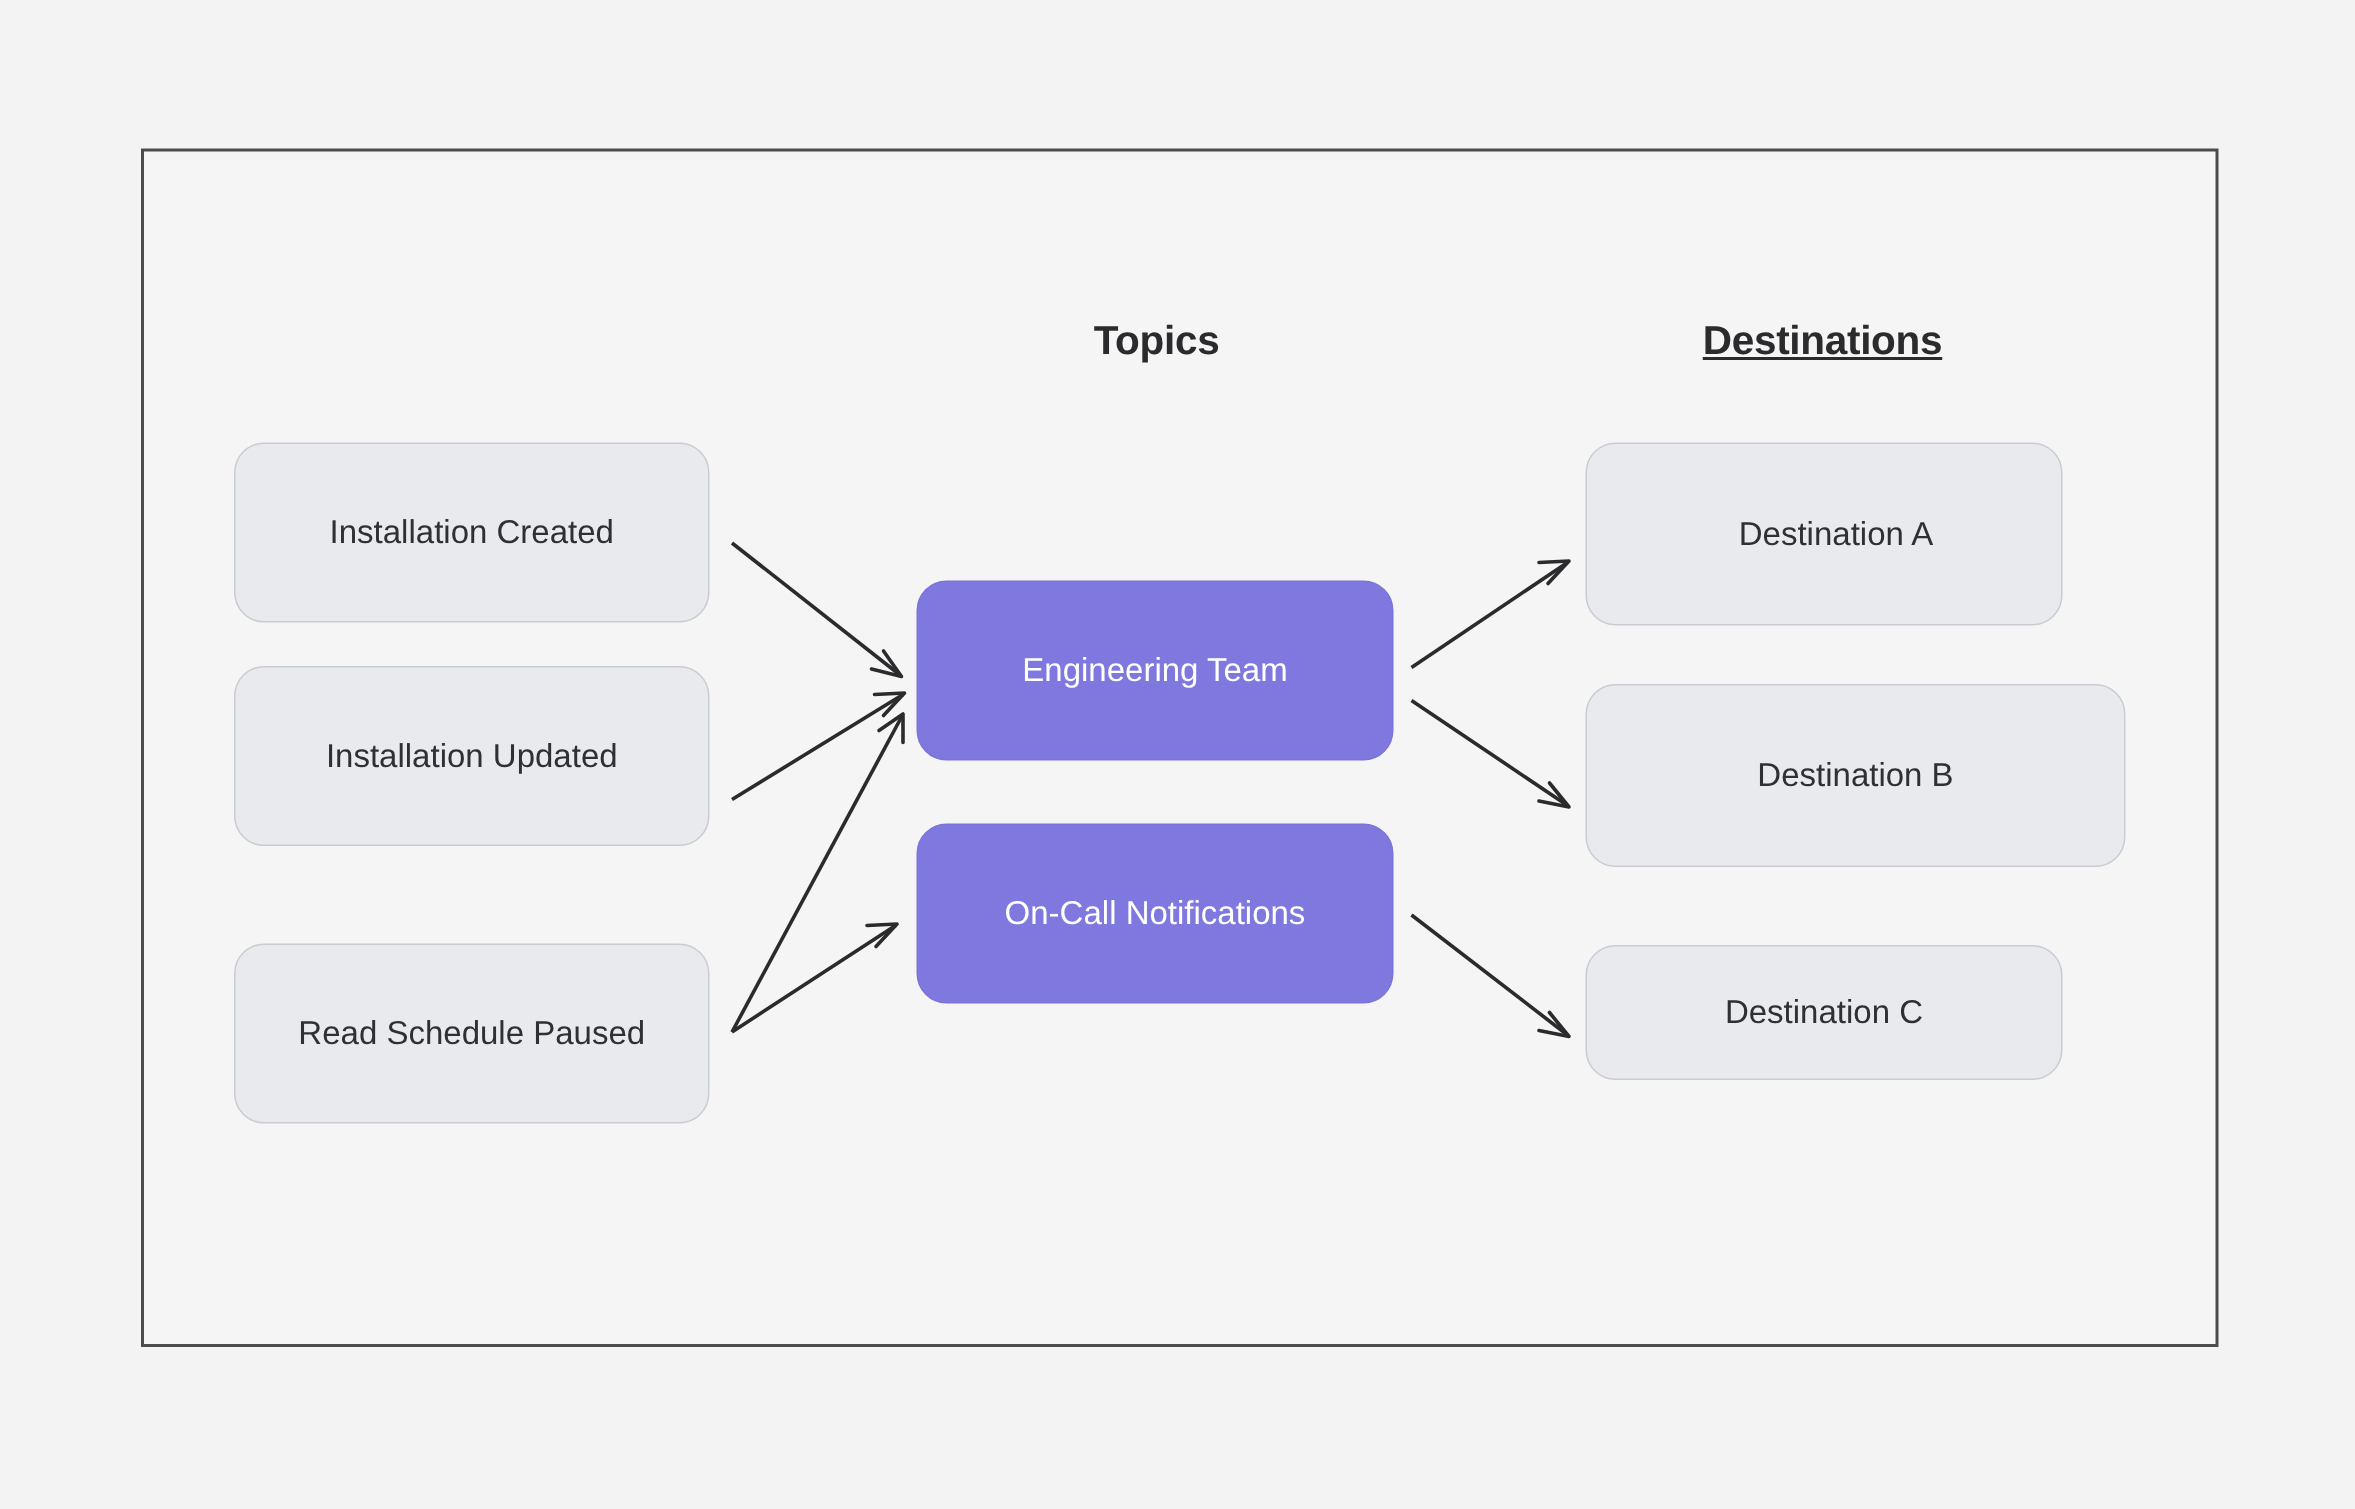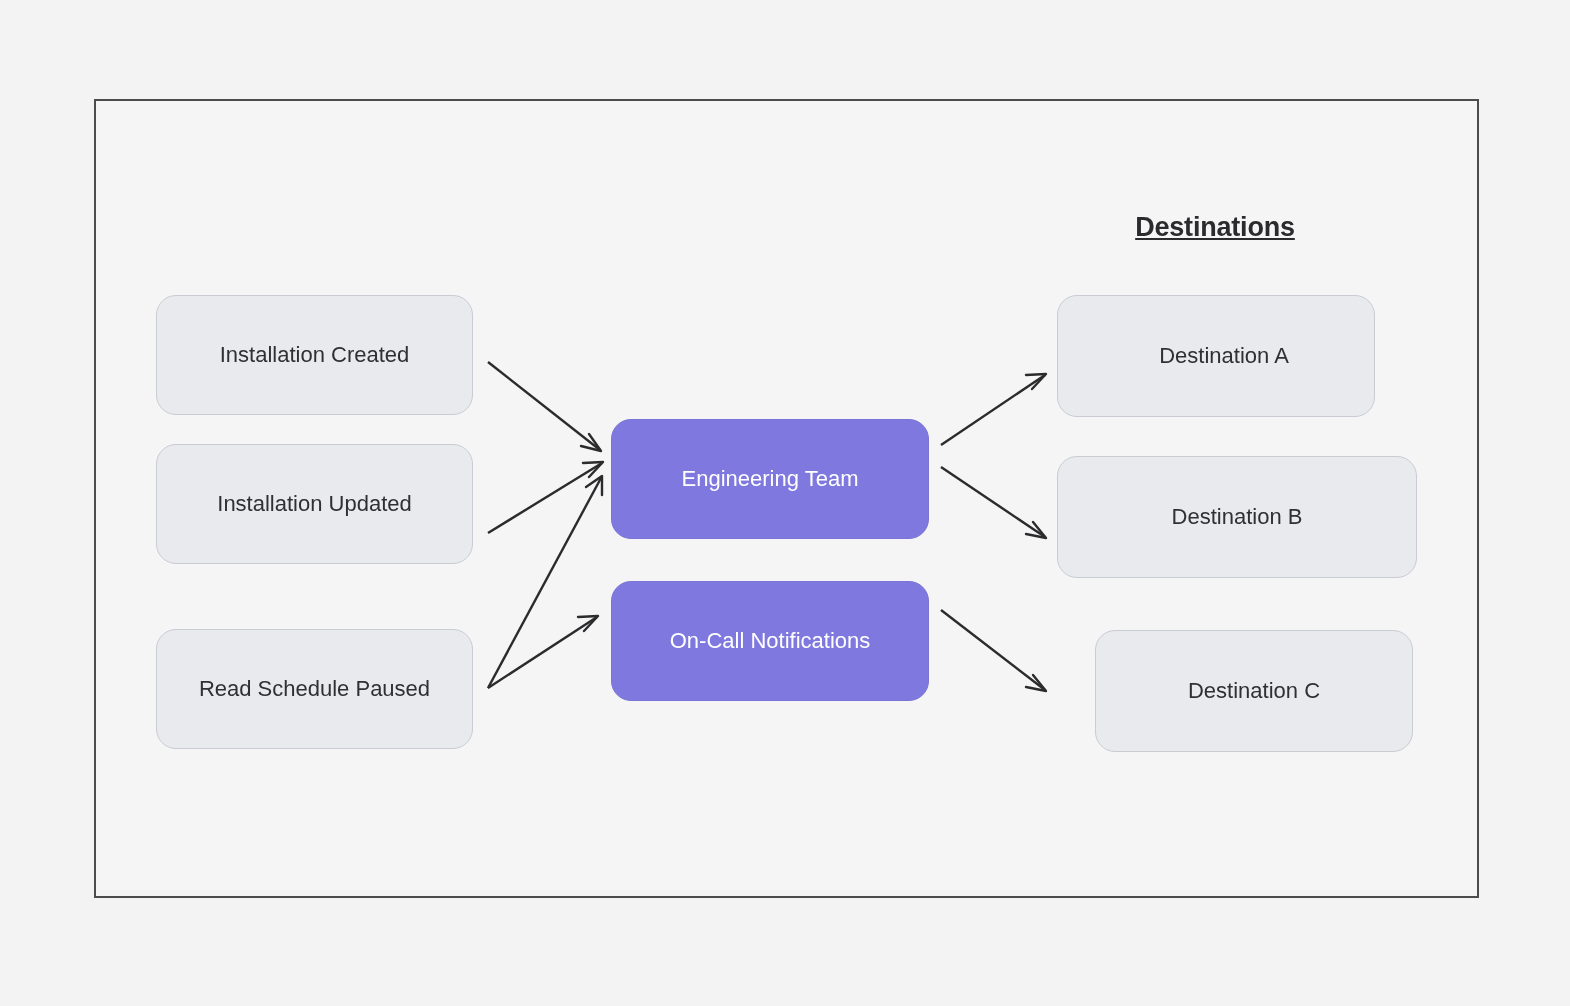--- a/index.html
+++ b/index.html
@@ -76,36 +76,35 @@
   }
   .node.grey {
     background: #e8eaee;
     border: 1px solid #c9ccd2;
     color: #2f3033;
   }
   .node.purple {
     background: #7f78de;
     border: 1px solid #7b74d8;
     color: #ffffff;
-    margin-top: 32px;
   }
 
   
   #node-installation-created { left: 156px; top: 295px; width: 317px; height: 120px; }
   #node-installation-updated { left: 156px; top: 444px; width: 317px; height: 120px; }
   #node-read-schedule-paused { left: 156px; top: 629px; width: 317px; height: 120px; }
 
   
   #node-engineering-team     { left: 611px; top: 387px; width: 318px; height: 120px; }
   #node-oncall-notifications { left: 611px; top: 549px; width: 318px; height: 120px; }
 
   
   #node-destination-a { left: 1057px; top: 295px; width: 318px; height: 122px; padding-left: 28px; }
   #node-destination-b { left: 1057px; top: 456px; width: 360px; height: 122px; }
-  #node-destination-c { left: 1057px; top: 630px; width: 318px; height: 122px; margin-left: 38px; }
+  #node-destination-c { left: 1057px; top: 630px; width: 318px; height: 90px; }
 
   
   #arrow-layer {
     position: absolute;
     left: 0;
     top: 0;
     width: 1570px;
     height: 1006px;
     pointer-events: none;
   }
@@ -119,20 +118,21 @@
     stroke-linejoin: round;
   }
 </style>
 </head>
 <body>
 
 <div id="canvas">
 
   <div id="diagram-frame"></div>
 
+  <div class="column-heading" id="heading-topics">Topics</div>
   <div class="column-heading" id="heading-destinations">Destinations</div>
 
   <div class="node grey" id="node-installation-created">Installation Created</div>
   <div class="node grey" id="node-installation-updated">Installation Updated</div>
   <div class="node grey" id="node-read-schedule-paused">Read Schedule Paused</div>
 
   <div class="node purple" id="node-engineering-team">Engineering Team</div>
   <div class="node purple" id="node-oncall-notifications">On-Call Notifications</div>
 
   <div class="node grey" id="node-destination-a">Destination A</div>

